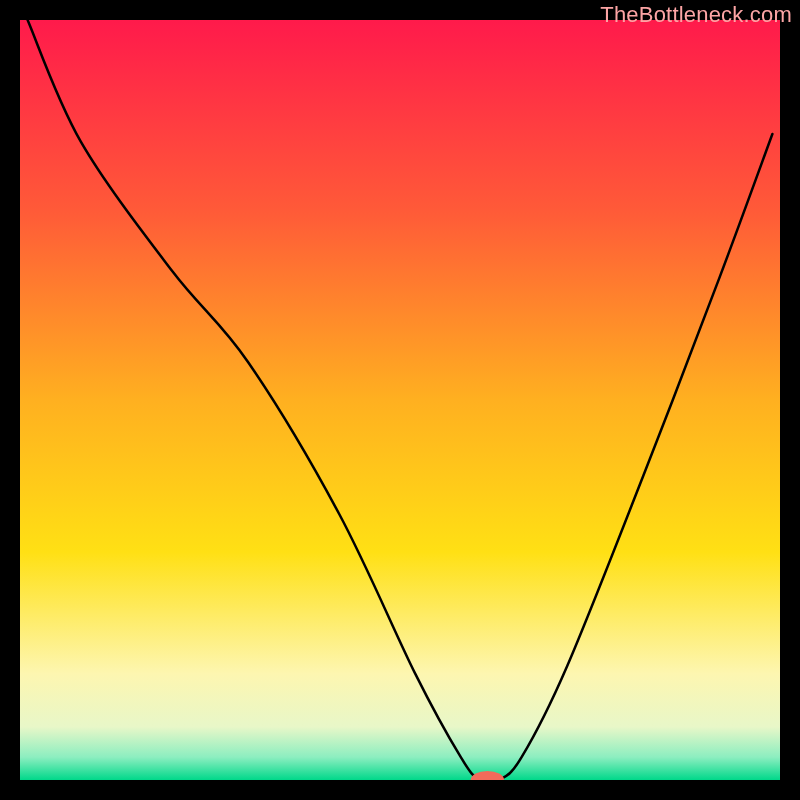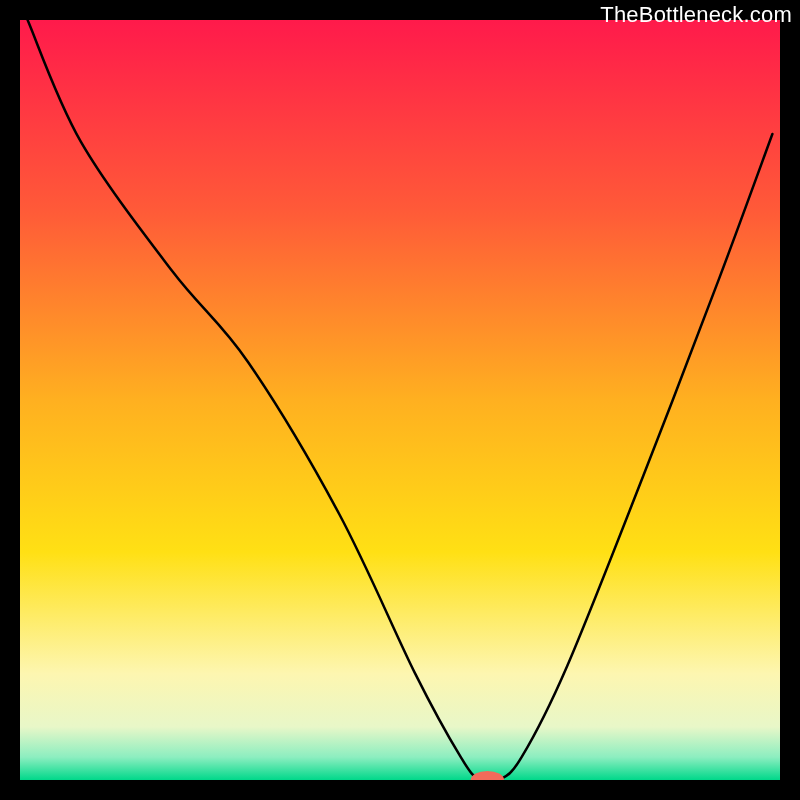--- a/index.html
+++ b/index.html
@@ -23,21 +23,21 @@
     position: absolute;
     left: 20px;
     top: 20px;
     width: 760px;
     height: 760px;
   }
   .watermark {
     position: absolute;
     top: 2px;
     right: 8px;
-    color: #ffffff;
+    color: #fca5a5;
     font-size: 22px;
     font-weight: 500;
     letter-spacing: 0.2px;
   }
   svg { display: block; }
 </style>
 </head>
 <body>
 
 <div class="frame">

